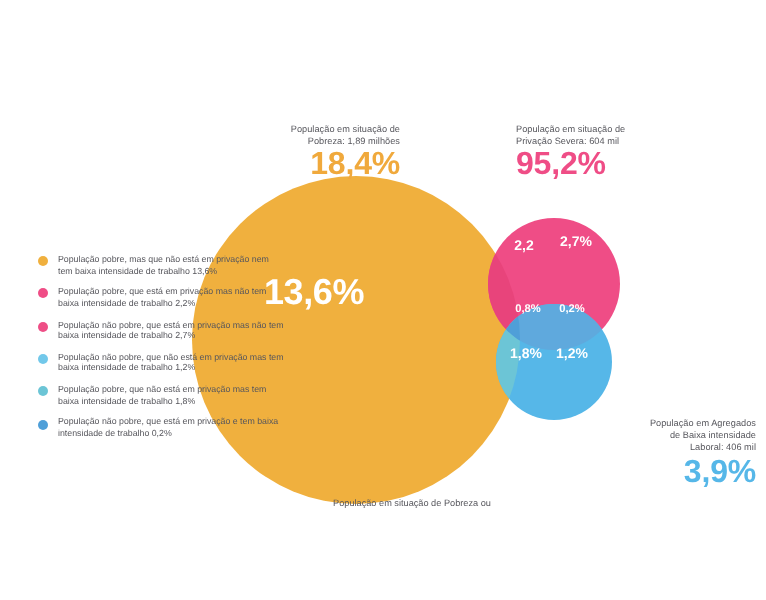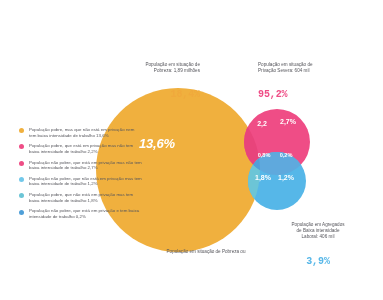--- a/index.html
+++ b/index.html
@@ -37,49 +37,48 @@
     position: absolute;
   }
   .callout .ctext {
     font-size: 4.6px;
     line-height: 6.2px;
     color: #56565c;
     letter-spacing: 0.02px;
     white-space: pre-line;
   }
   .callout .cpct {
-    font-size: 10px;
+    font-size: 16px;
     font-weight: bold;
     line-height: 13px;
-    margin-top: 14px;
+    margin-top: 2px;
     letter-spacing: -0.1px;
-    font-family: Liberation Mono, monospace;
   }
 
   #callout-poverty {
     left: 96px;
     top: 62px;
     width: 104px;
     text-align: right;
   }
   #callout-poverty .cpct { color: #f0a93c; }
 
   #callout-severe {
     left: 258px;
     top: 62px;
     width: 120px;
     text-align: left;
   }
   #callout-severe .cpct { color: #ef4d86; }
 
   #callout-labour {
     left: 258px;
-    top: 222px;
+    top: 209px;
     width: 120px;
-    text-align: center;
+    text-align: right;
   }
   #callout-labour .cpct { color: #56b7e8; }
 
   #caption-bottom {
     position: absolute;
     left: 136px;
     top: 249px;
     width: 140px;
     text-align: center;
     font-size: 4.6px;
@@ -117,26 +116,25 @@
 
   
   .vnum {
     position: absolute;
     color: #ffffff;
     font-weight: bold;
     text-align: center;
     white-space: nowrap;
   }
   #num-main {
-    font-size: 13px;
+    font-size: 18px;
     left: 120px;
     top: 136px;
     width: 74px;
     letter-spacing: -0.2px;
-    font-style: italic;
   }
   .vnum.small { font-size: 7px; }
   .vnum.tiny  { font-size: 5.6px; }
 
   #num-severe-only { left: 252px; top: 120px; width: 20px; }
   #num-severe-main { left: 275px; top: 118px; width: 26px; }
   #num-tri-left    { left: 255px; top: 152px; width: 18px; }
   #num-tri-right   { left: 277px; top: 152px; width: 18px; }
   #num-lab-left    { left: 253px; top: 174px; width: 20px; }
   #num-lab-right   { left: 276px; top: 174px; width: 20px; }

